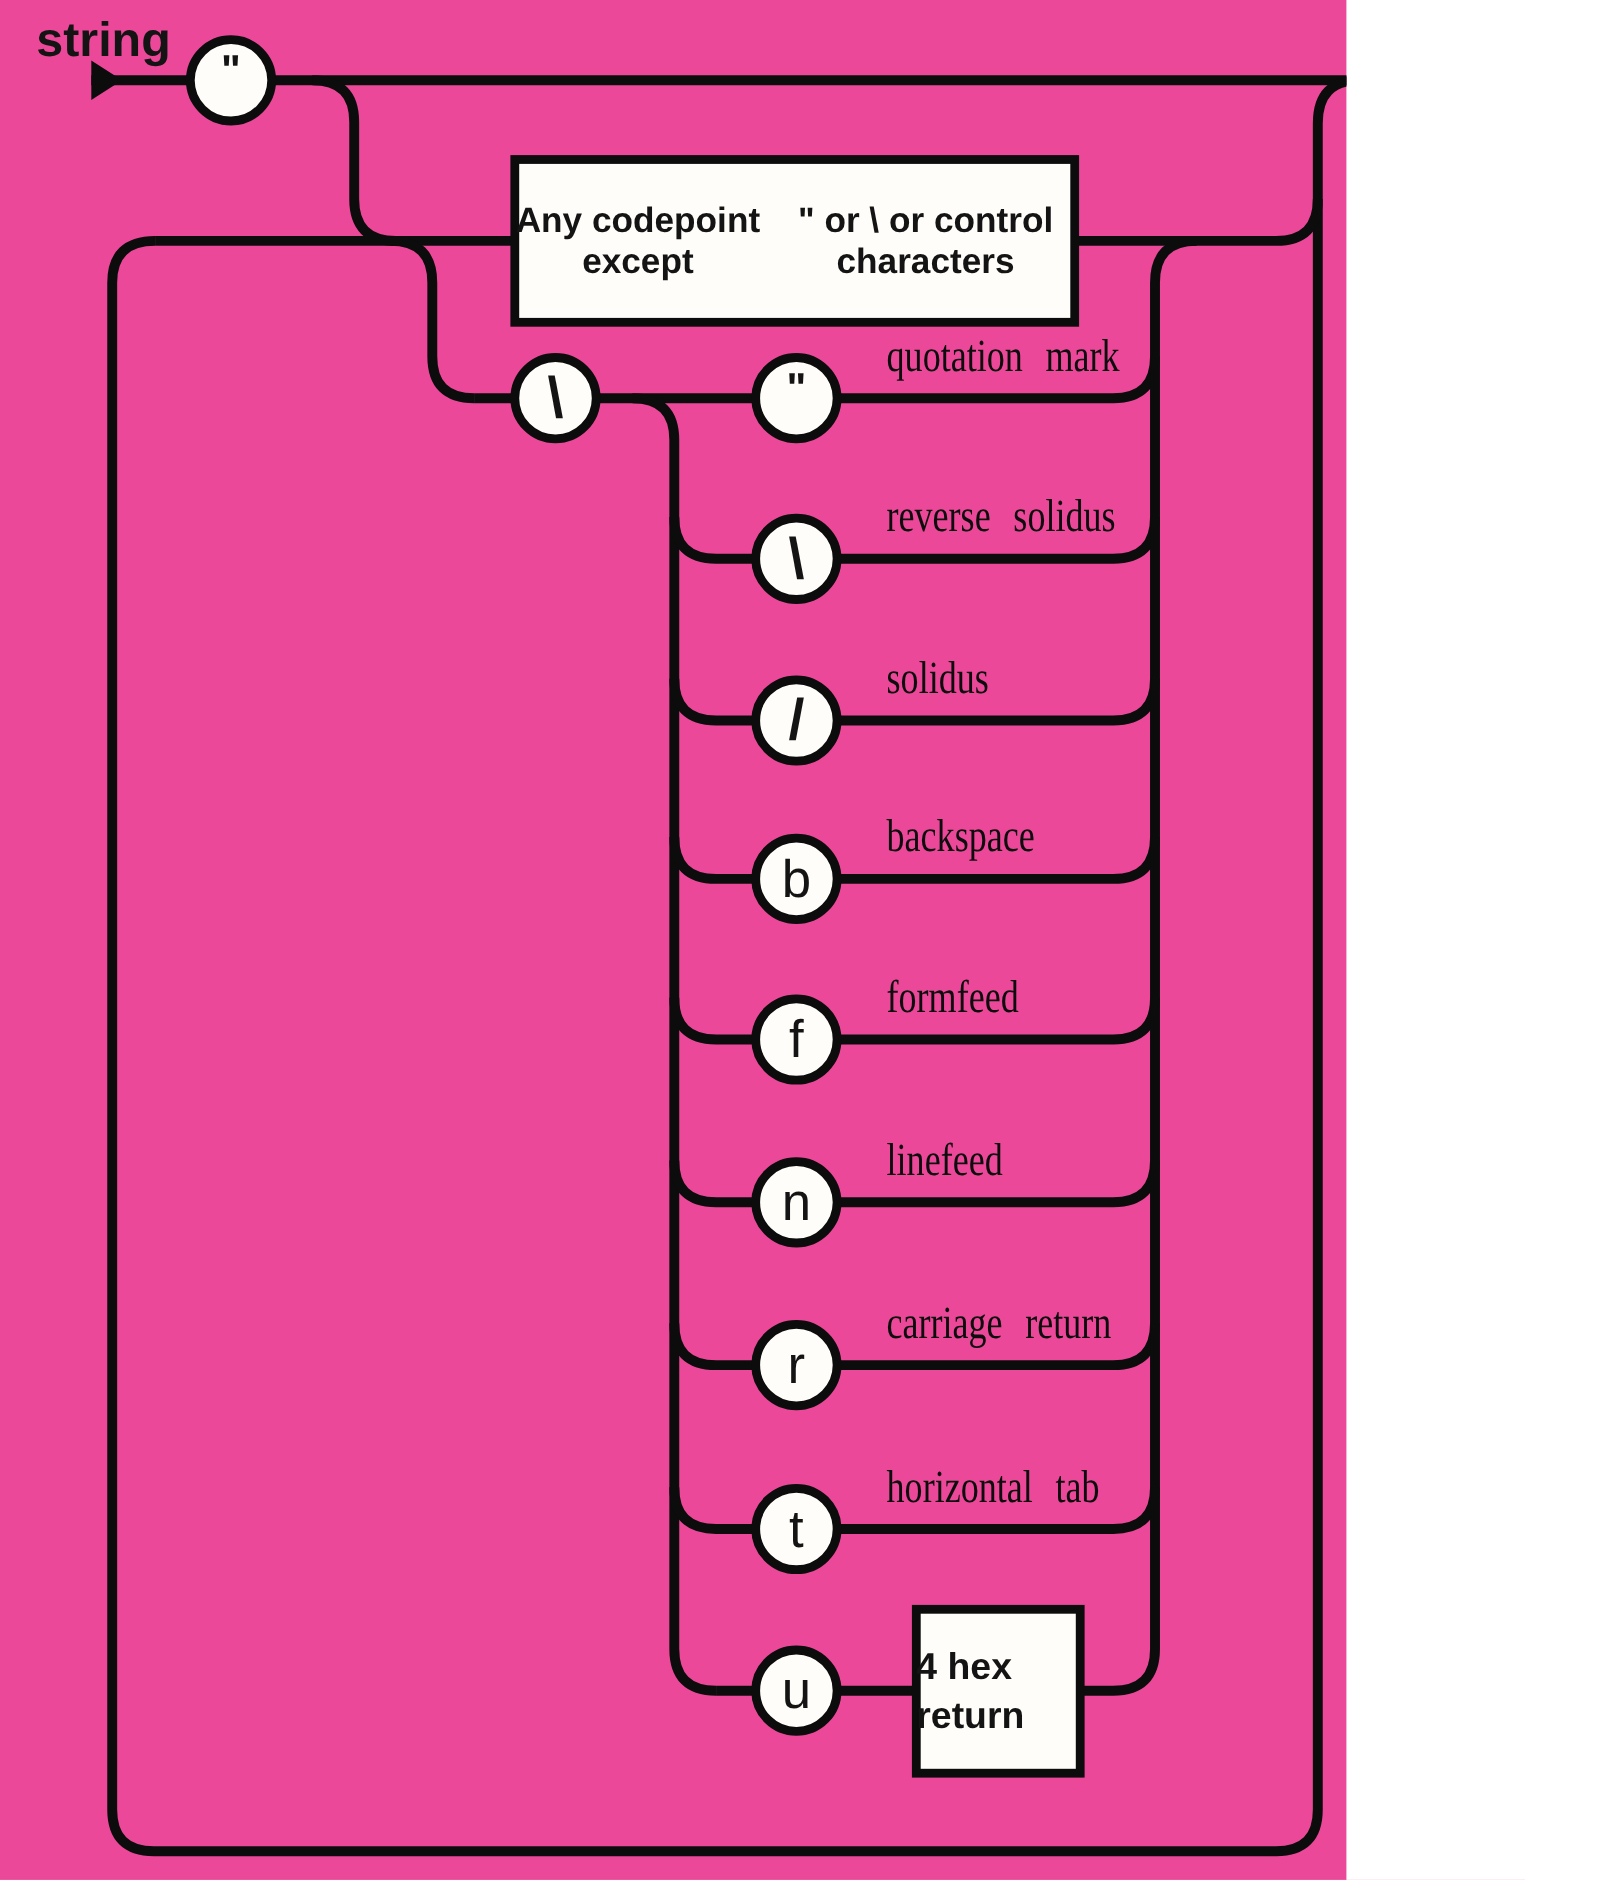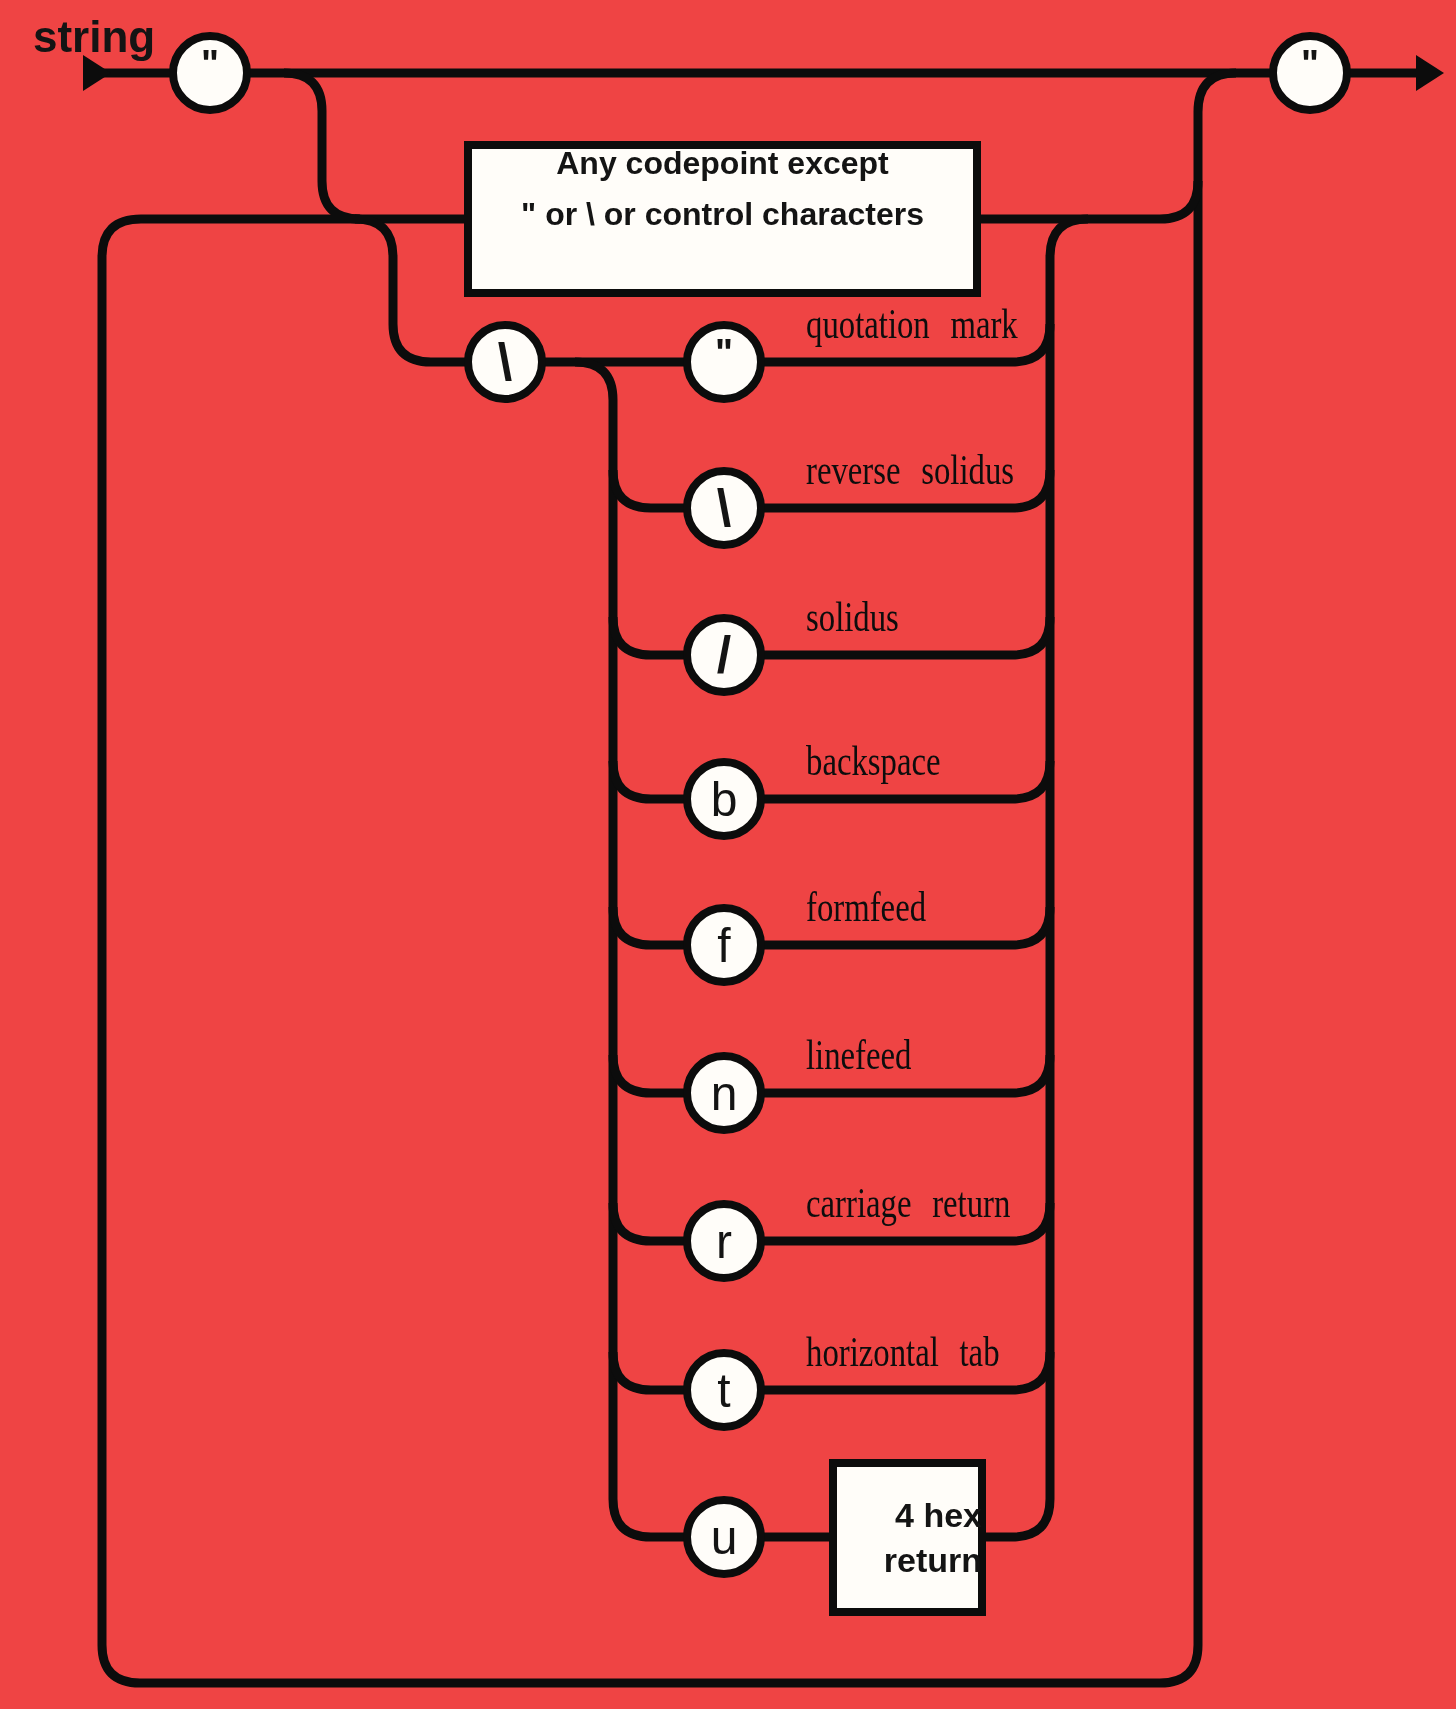--- a/index.html
+++ b/index.html
@@ -1,19 +1,19 @@
 <!DOCTYPE html>
 <html><head>
 <meta charset="utf-8">
 <style>
   html,body{margin:0;padding:0;}
   .canvas{
     position:relative;
-    width:1456px;height:1709px;
-    background:#ef4444;
+    width:1224px;height:1709px;
+    background:#ec4899;
     font-family:"Liberation Sans", sans-serif;
     overflow:hidden;
   }
   svg.rails{position:absolute;left:0;top:0;width:1456px;height:1709px;}
   .rail{stroke:#0c0c0c;stroke-width:9;fill:none;}
   .node{fill:#fffdf9;stroke:#0c0c0c;stroke-width:8;}
   .tri{fill:#0c0c0c;stroke:none;}
 
   .abs{position:absolute;}
   .title{
@@ -31,28 +31,28 @@
   .letter-char{font-size:48px;font-weight:400;}
   .row-label{
     left:806px;height:50px;width:420px;
     font-family:"Liberation Serif", serif;
     font-size:42px;color:#0d0d0d;
     transform:scaleX(0.78);transform-origin:left center;
     word-spacing:16px;white-space:nowrap;
   }
   .codepoint-box{
     left:468px;top:145px;width:509px;height:148px;
-    display:flex;flex-direction:column;align-items:center;justify-content:flex-start;
+    display:flex;flex-direction:row;align-items:center;justify-content:flex-end;
     gap:14px;
     font-size:32px;font-weight:bold;color:#141414;
     text-align:center;
   }
   .hexbox-text{
     left:833px;top:1463px;width:149px;height:149px;
-    display:flex;flex-direction:column;align-items:flex-end;justify-content:center;
+    display:flex;flex-direction:column;align-items:flex-start;justify-content:center;
     font-size:34px;font-weight:bold;color:#141414;line-height:45px;
   }
 </style>
 </head>
 <body>
 
 <div class="canvas">
 
   <svg class="rails" viewBox="0 0 1456 1709" aria-hidden="true">
 

